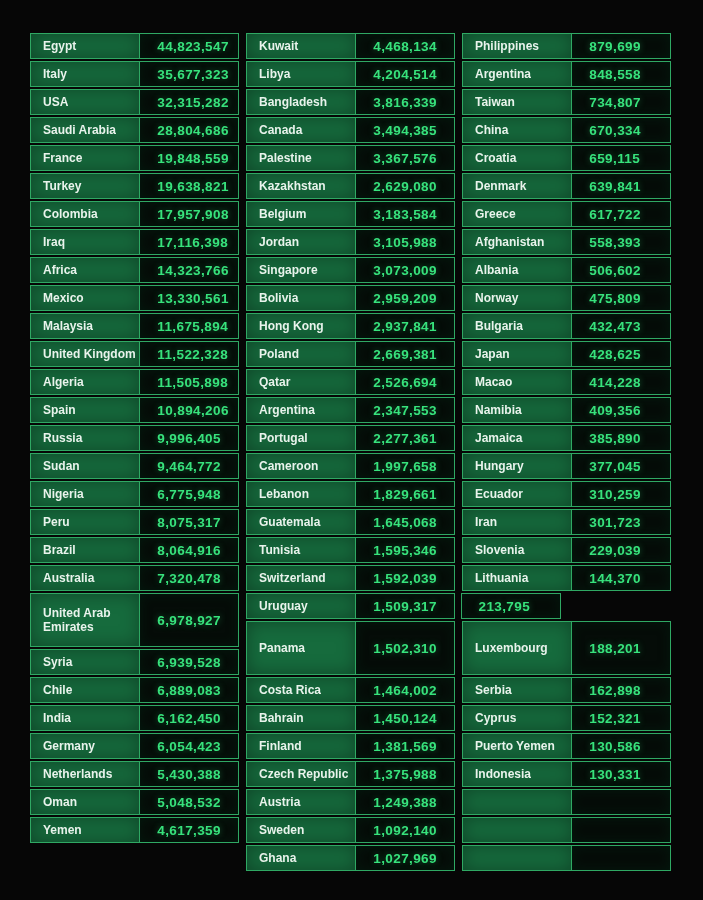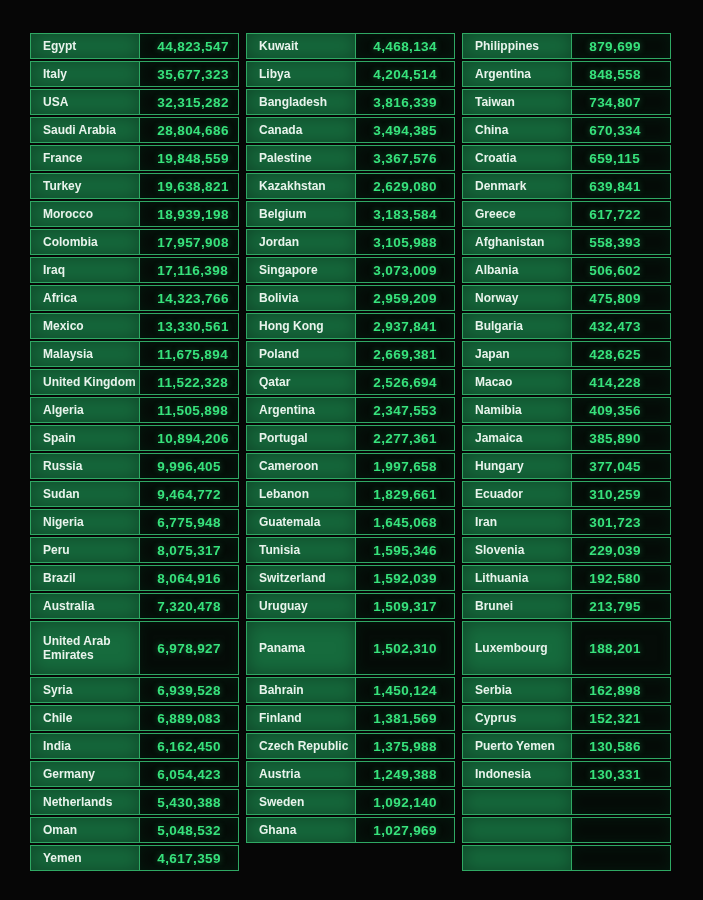--- a/index.html
+++ b/index.html
@@ -94,24 +94,20 @@
         </div>
         <div class="row">
           <div class="cell name">France</div>
           <div class="cell value">19,848,559</div>
         </div>
         <div class="row">
           <div class="cell name">Turkey</div>
           <div class="cell value">19,638,821</div>
         </div>
         <div class="row">
-          <div class="cell name">Morocco</div>
-          <div class="cell value">18,939,198</div>
-        </div>
-        <div class="row">
           <div class="cell name">Colombia</div>
           <div class="cell value">17,957,908</div>
         </div>
         <div class="row">
           <div class="cell name">Iraq</div>
           <div class="cell value">17,116,398</div>
         </div>
         <div class="row">
           <div class="cell name">Africa</div>
           <div class="cell value">14,323,766</div>
@@ -276,20 +272,24 @@
         </div>
         <div class="row">
           <div class="cell name">Uruguay</div>
           <div class="cell value">1,509,317</div>
         </div>
         <div class="row tall">
           <div class="cell name">Panama</div>
           <div class="cell value">1,502,310</div>
         </div>
         <div class="row">
+          <div class="cell name">Costa Rica</div>
+          <div class="cell value">1,464,002</div>
+        </div>
+        <div class="row">
           <div class="cell name">Bahrain</div>
           <div class="cell value">1,450,124</div>
         </div>
         <div class="row">
           <div class="cell name">Finland</div>
           <div class="cell value">1,381,569</div>
         </div>
         <div class="row">
           <div class="cell name">Czech Republic</div>
           <div class="cell value">1,375,988</div>
@@ -379,24 +379,23 @@
         <div class="row">
           <div class="cell name">Iran</div>
           <div class="cell value">301,723</div>
         </div>
         <div class="row">
           <div class="cell name">Slovenia</div>
           <div class="cell value">229,039</div>
         </div>
         <div class="row">
           <div class="cell name">Lithuania</div>
-          <div class="cell value">192,580</div>
-        </div>
-        <div class="row">
-          <div class="cell name">Brunei</div>
+          <div class="cell value">144,370</div>
+        </div>
+        <div class="row">
           <div class="cell value">213,795</div>
         </div>
         <div class="row tall">
           <div class="cell name">Luxembourg</div>
           <div class="cell value">188,201</div>
         </div>
         <div class="row">
           <div class="cell name">Serbia</div>
           <div class="cell value">162,898</div>
         </div>

